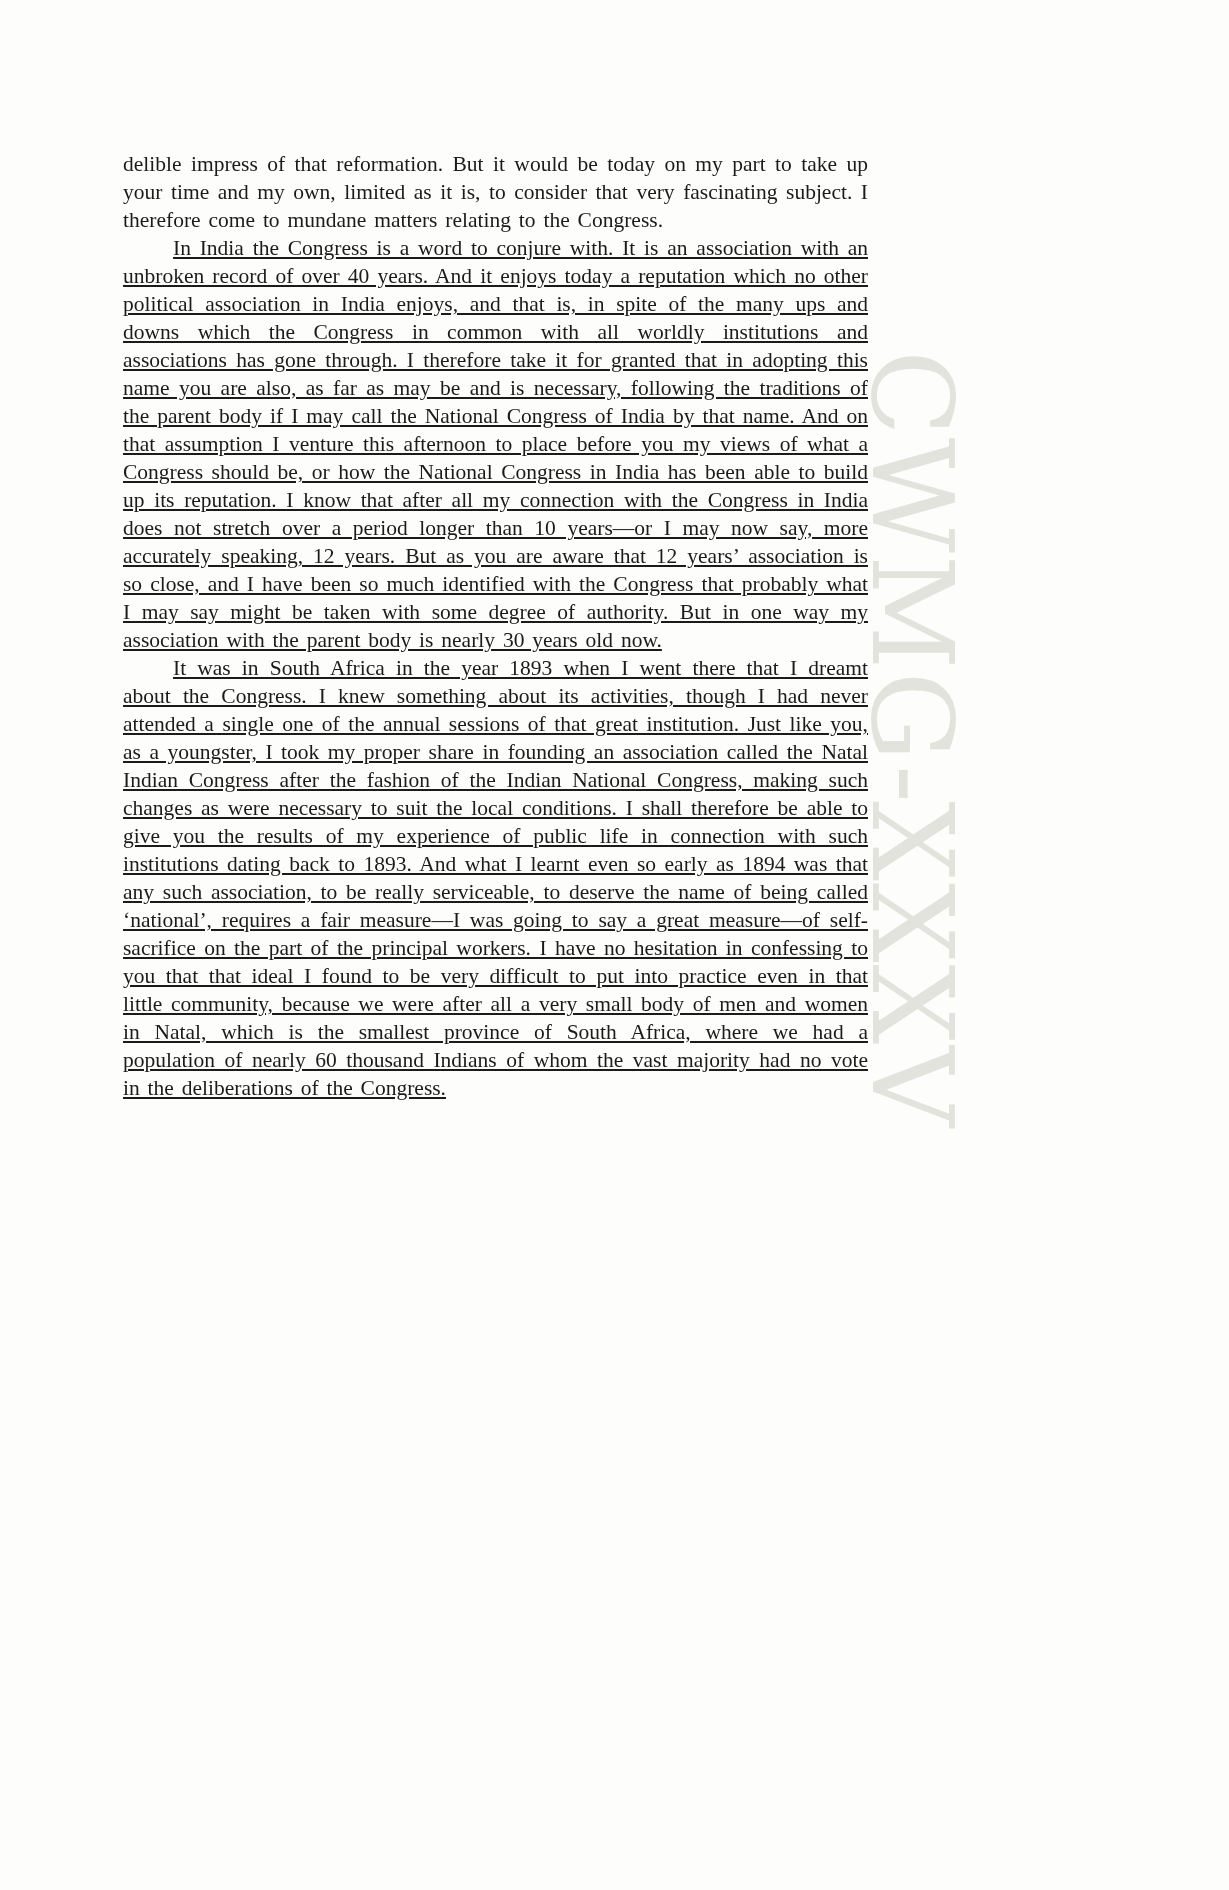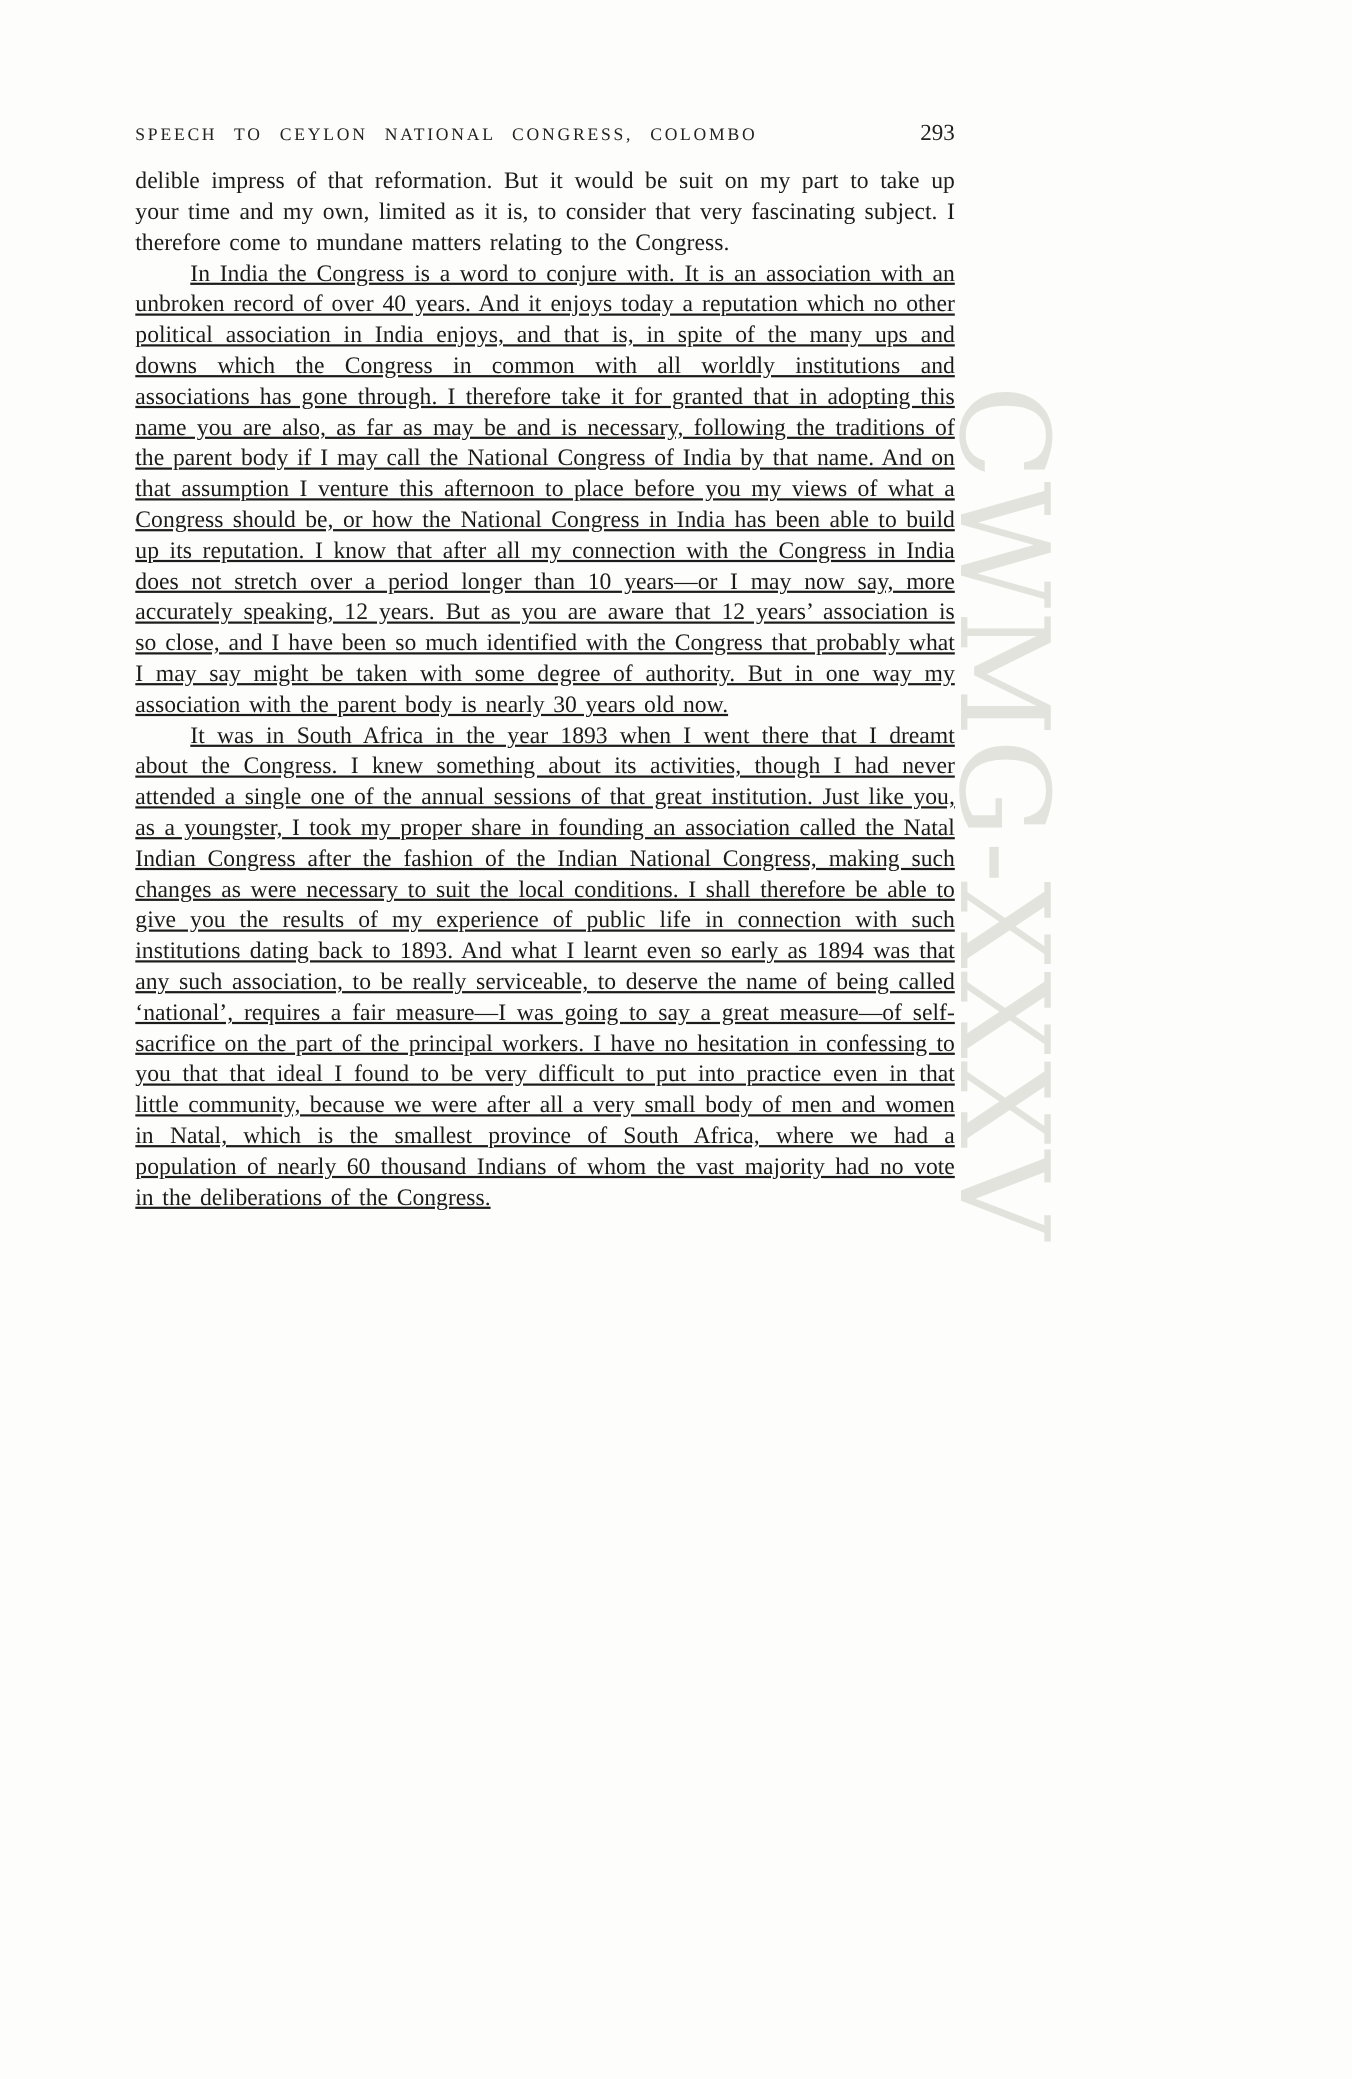--- a/index.html
+++ b/index.html
@@ -67,24 +67,20 @@
     text-decoration: underline;
   }
 </style>
 </head>
 <body>
 
 <div class="page">
 
   <div class="watermark">CWMG-XXXV</div>
 
-  <div class="header">
-    <span class="running-head">SPEECH TO CEYLON NATIONAL CONGRESS, COLOMBO</span>
-    <span class="page-number">293</span>
-  </div>
 
   <div class="body-text">
-    <p>delible impress of that reformation.  But it would be suit on my part to take up your time and my own, limited as it is, to consider that very fascinating subject.  I therefore come to mundane matters relating to the Congress.</p>
+    <p>delible impress of that reformation.  But it would be today on my part to take up your time and my own, limited as it is, to consider that very fascinating subject.  I therefore come to mundane matters relating to the Congress.</p>
     <p class="indent">In India the Congress is a word to conjure with.  It is an association with an unbroken record of over 40 years.  And it enjoys today a reputation which no other political association in India enjoys, and that is, in spite of the many ups and downs which the Congress in common with all worldly institutions and associations has gone through.  I therefore take it for granted that in adopting this name you are also, as far as may be and is necessary, following the traditions of the parent body if I may call the National Congress of India by that name.  And on that assumption I venture this afternoon to place before you my views of what a Congress should be, or how the National Congress in India has been able to build up its reputation.  I know that after all my connection with the Congress in India does not stretch over a period longer than 10 years—or I may now say, more accurately speaking, 12 years.  But as you are aware that 12 years’ association is so close, and I have been so much identified with the Congress that probably what I may say might be taken with some degree of authority.  But in one way my association with the parent body is nearly 30 years old now.</p>
     <p class="indent">It was in South Africa in the year 1893 when I went there that I dreamt about the Congress.  I knew something about its activities, though I had never attended a single one of the annual sessions of that great institution.  Just like you, as a youngster, I took my proper share in founding an association called the Natal Indian Congress after the fashion of the Indian National Congress, making such changes as were necessary to suit the local conditions.  I shall therefore be able to give you the results of my experience of public life in connection with such institutions dating back to 1893.  And what I learnt even so early as 1894 was that any such association, to be really serviceable, to deserve the name of being called ‘national’, requires a fair measure—I was going to say a great measure—of self-sacrifice on the part of the principal workers.  I have no hesitation in confessing to you that that ideal I found to be very difficult to put into practice even in that little community, because we were after all a very small body of men and women in Natal, which is the smallest province of South Africa, where we had a population of nearly 60 thousand Indians of whom the vast majority had no vote in  the deliberations of the Congress.</p>
   </div>
 
 </div>
 
 </body></html>

